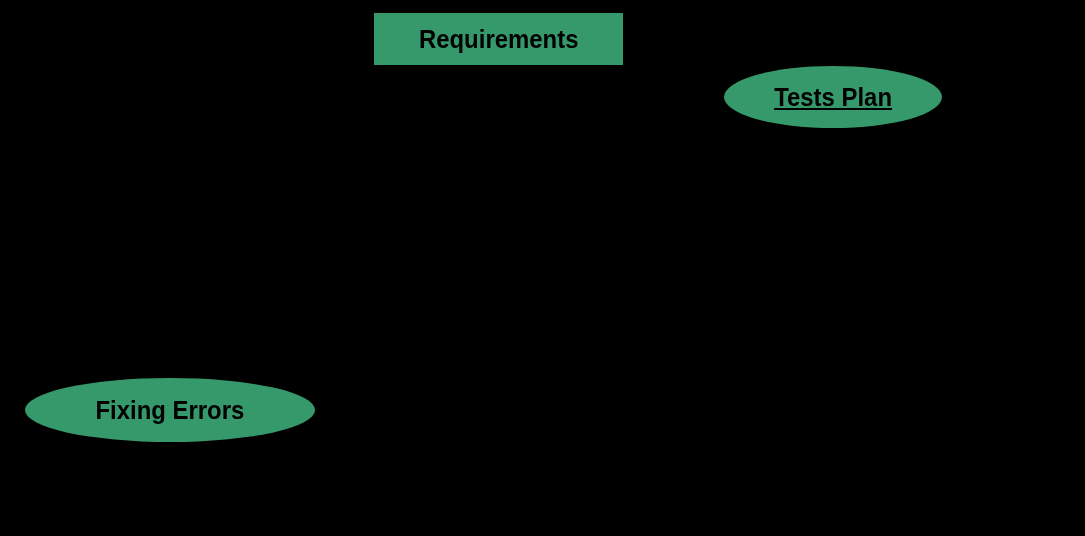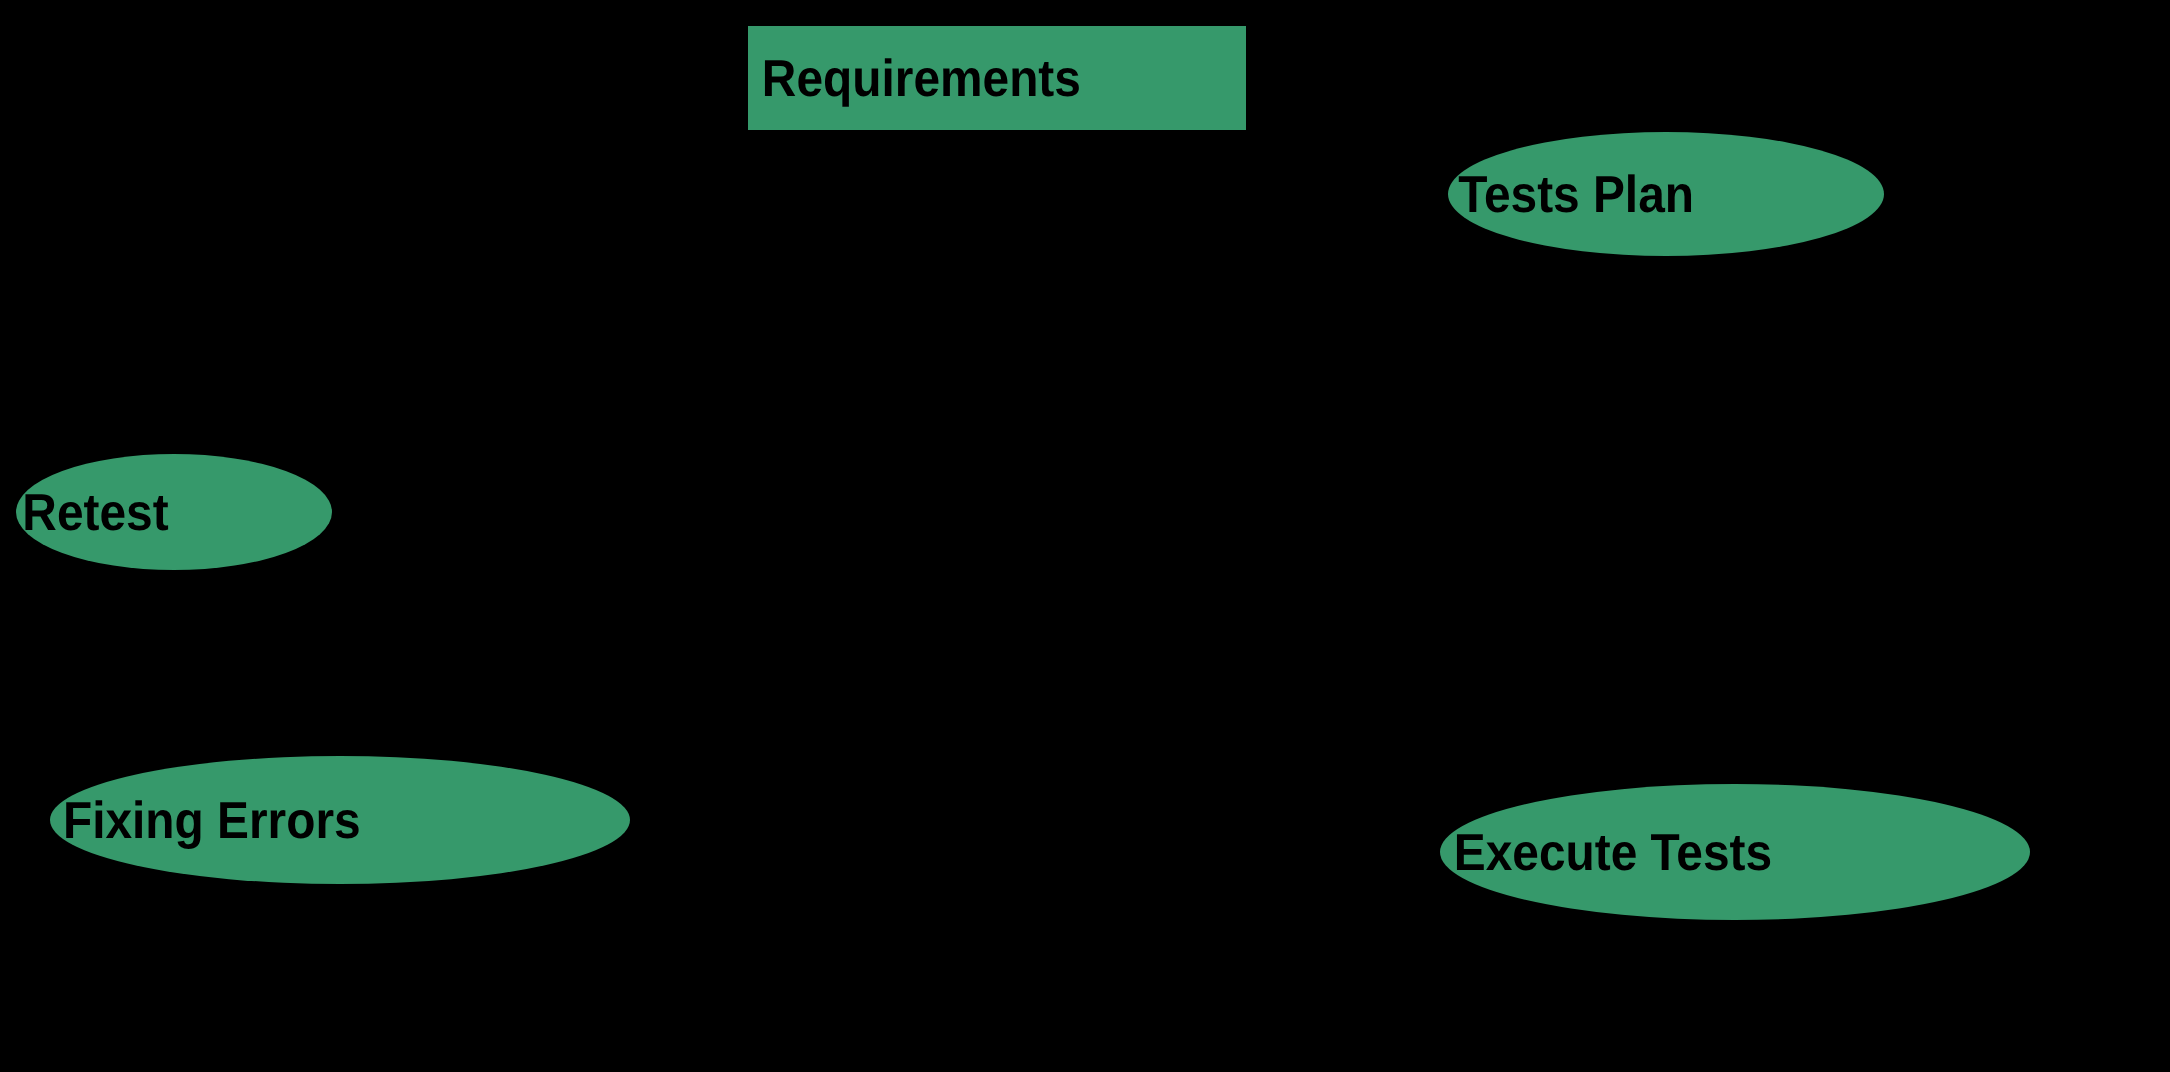--- a/index.html
+++ b/index.html
@@ -13,37 +13,37 @@
     height: 536px;
     background: #000000;
     overflow: hidden;
     font-family: "Liberation Sans", sans-serif;
   }
   .node {
     position: absolute;
     background: #36996B;
     display: flex;
     align-items: center;
-    justify-content: flex-start;
+    justify-content: center;
   }
   .node.ellipse { border-radius: 50%; }
   .node.rectangle { border-radius: 0; }
   .node-label {
     color: #000000;
     font-weight: 700;
     font-size: 26px;
     white-space: pre;
     display: inline-block;
     transform: scaleX(0.92);
     transform-origin: center;
     letter-spacing: 0px;
   }
   
   #n-requirements   { left: 374px; top: 13px;  width: 249px; height: 52px; }
-  #n-tests-plan     { left: 724px; top: 66px;  width: 218px; height: 62px; }
+  #n-tests-plan     { left: 724px; top: 66px;  width: 218px; height: 62px; text-decoration: underline; }
   #n-create-tests   { left: 812px; top: 238px; width: 272px; height: 64px; }
   #n-execute-tests  { left: 720px; top: 392px; width: 295px; height: 68px; }
   #n-identify-errors{ left: 360px; top: 456px; width: 328px; height: 70px; }
   #n-fixing-errors  { left: 25px;  top: 378px; width: 290px; height: 64px; }
   #n-retest         { left: 8px;   top: 227px; width: 158px; height: 58px; }
   #n-report-status  { left: 10px;  top: 76px;  width: 330px; height: 68px; }
 </style>
 </head>
 <body>
 
@@ -51,27 +51,21 @@
 
   <div id="n-requirements" class="node rectangle">
     <span class="node-label">Requirements</span>
   </div>
 
   <div id="n-tests-plan" class="node ellipse">
     <span class="node-label">Tests Plan</span>
   </div>
 
 
-  <div id="n-execute-tests" class="node ellipse">
-    <span class="node-label">Execute Tests</span>
-  </div>
 
 
   <div id="n-fixing-errors" class="node ellipse">
     <span class="node-label">Fixing Errors</span>
   </div>
 
-  <div id="n-retest" class="node ellipse">
-    <span class="node-label">Retest</span>
-  </div>
 
 
 </div>
 
 </body></html>

